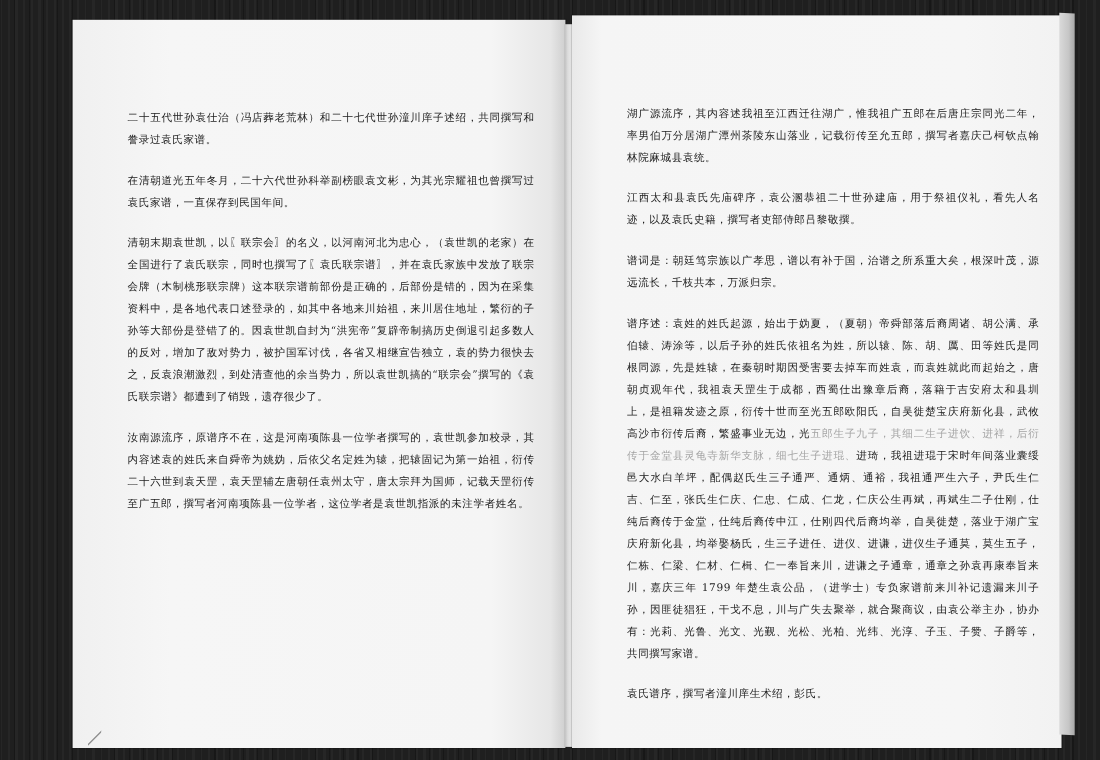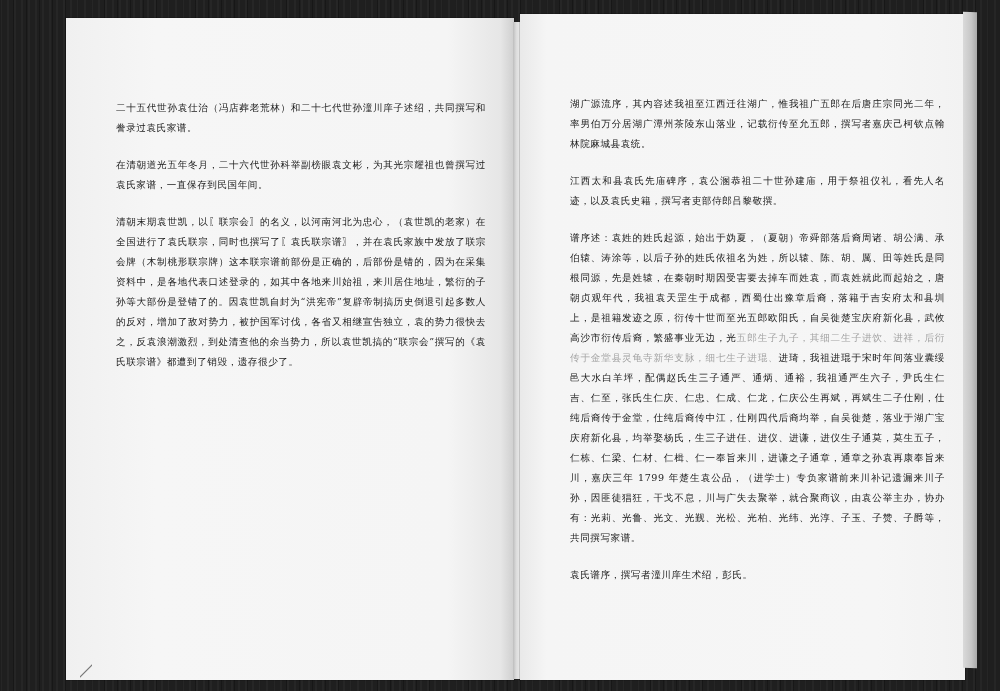--- a/index.html
+++ b/index.html
@@ -51,21 +51,23 @@
   <div class="page page-left"></div>
   <div class="gutter"></div>
   <div class="page page-right"></div>
   <div class="page-edge"></div>
   <div class="bookmark"></div>
 
   <div class="text-block left-text">
     <p class="para">二十五代世孙袁仕治（冯店葬老荒林）和二十七代世孙潼川庠子述绍，共同撰写和誊录过袁氏家谱。</p>
     <p class="para">在清朝道光五年冬月，二十六代世孙科举副榜眼袁文彬，为其光宗耀祖也曾撰写过袁氏家谱，一直保存到民国年间。</p>
     <p class="para">清朝末期袁世凯，以〖联宗会〗的名义，以河南河北为忠心，（袁世凯的老家）在全国进行了袁氏联宗，同时也撰写了〖袁氏联宗谱〗，并在袁氏家族中发放了联宗会牌（木制桃形联宗牌）这本联宗谱前部份是正确的，后部份是错的，因为在采集资料中，是各地代表口述登录的，如其中各地来川始祖，来川居住地址，繁衍的子孙等大部份是登错了的。因袁世凯自封为“洪宪帝”复辟帝制搞历史倒退引起多数人的反对，增加了敌对势力，被护国军讨伐，各省又相继宣告独立，袁的势力很快去之，反袁浪潮激烈，到处清查他的余当势力，所以袁世凯搞的“联宗会”撰写的《袁氏联宗谱》都遭到了销毁，遗存很少了。</p>
+    <p class="para">汝南源流序，原谱序不在，这是河南项陈县一位学者撰写的，袁世凯参加校录，其内容述袁的姓氏来自舜帝为姚妫，后依父名定姓为辕，把辕固记为第一始祖，衍传二十六世到袁天罡，袁天罡辅左唐朝任袁州太守，唐太宗拜为国师，记载天罡衍传至广五郎，撰写者河南项陈县一位学者，这位学者是袁世凯指派的未注学者姓名。</p>
   </div>
 
   <div class="text-block right-text">
     <p class="para">湖广源流序，其内容述我祖至江西迁往湖广，惟我祖广五郎在后唐庄宗同光二年，率男伯万分居湖广潭州茶陵东山落业，记载衍传至允五郎，撰写者嘉庆己柯钦点翰林院麻城县袁统。</p>
     <p class="para">江西太和县袁氏先庙碑序，袁公溷恭祖二十世孙建庙，用于祭祖仪礼，看先人名迹，以及袁氏史籍，撰写者吏部侍郎吕黎敬撰。</p>
+    <p class="para">谱词是：朝廷笃宗族以广孝思，谱以有补于国，治谱之所系重大矣，根深叶茂，源远流长，千枝共本，万派归宗。</p>
     <p class="para"><span>谱序述：袁姓的姓氏起源，始出于妫夏，（夏朝）帝舜部落后裔周诸、胡公满、承伯辕、涛涂等，以后子孙的姓氏依祖名为姓，所以辕、陈、胡、厲、田等姓氏是同根同源，先是姓辕，在秦朝时期因受害要去掉车而姓袁，而袁姓就此而起始之，唐朝贞观年代，我祖袁天罡生于成都，西蜀仕出豫章后裔，落籍于吉安府太和县圳上，是祖籍发迹之原，衍传十世而至光五郎欧阳氏，自吴徙楚宝庆府新化县，武攸高沙市衍传后裔，繁盛事业无边，光</span><span class="faint-line">五郎生子九子，其细二生子进饮、进祥，后衍传于金堂县灵龟寺新华支脉，细七生子进琨、</span><span>进琦，我祖进琨于宋时年间落业囊绥邑大水白羊坪，配偶赵氏生三子通严、通炳、通裕，我祖通严生六子，尹氏生仁吉、仁至，张氏生仁庆、仁忠、仁成、仁龙，仁庆公生再斌，再斌生二子仕刚，仕纯后裔传于金堂，仕纯后裔传中江，仕刚四代后裔均举，自吴徙楚，落业于湖广宝庆府新化县，均举娶杨氏，生三子进任、进仪、进谦，进仪生子通莫，莫生五子，仁栋、仁梁、仁材、仁楫、仁一奉旨来川，进谦之子通章，通章之孙袁再康奉旨来川，嘉庆三年 1799 年楚生袁公品，（进学士）专负家谱前来川补记遗漏来川子孙，因匪徒猖狂，干戈不息，川与广失去聚举，就合聚商议，由袁公举主办，协办有：光莉、光鲁、光文、光觐、光松、光柏、光纬、光淳、子玉、子赞、子爵等，共同撰写家谱。</span></p>
     <p class="para">袁氏谱序，撰写者潼川庠生术绍，彭氏。</p>
   </div>
 </div>
 
 </body></html>

